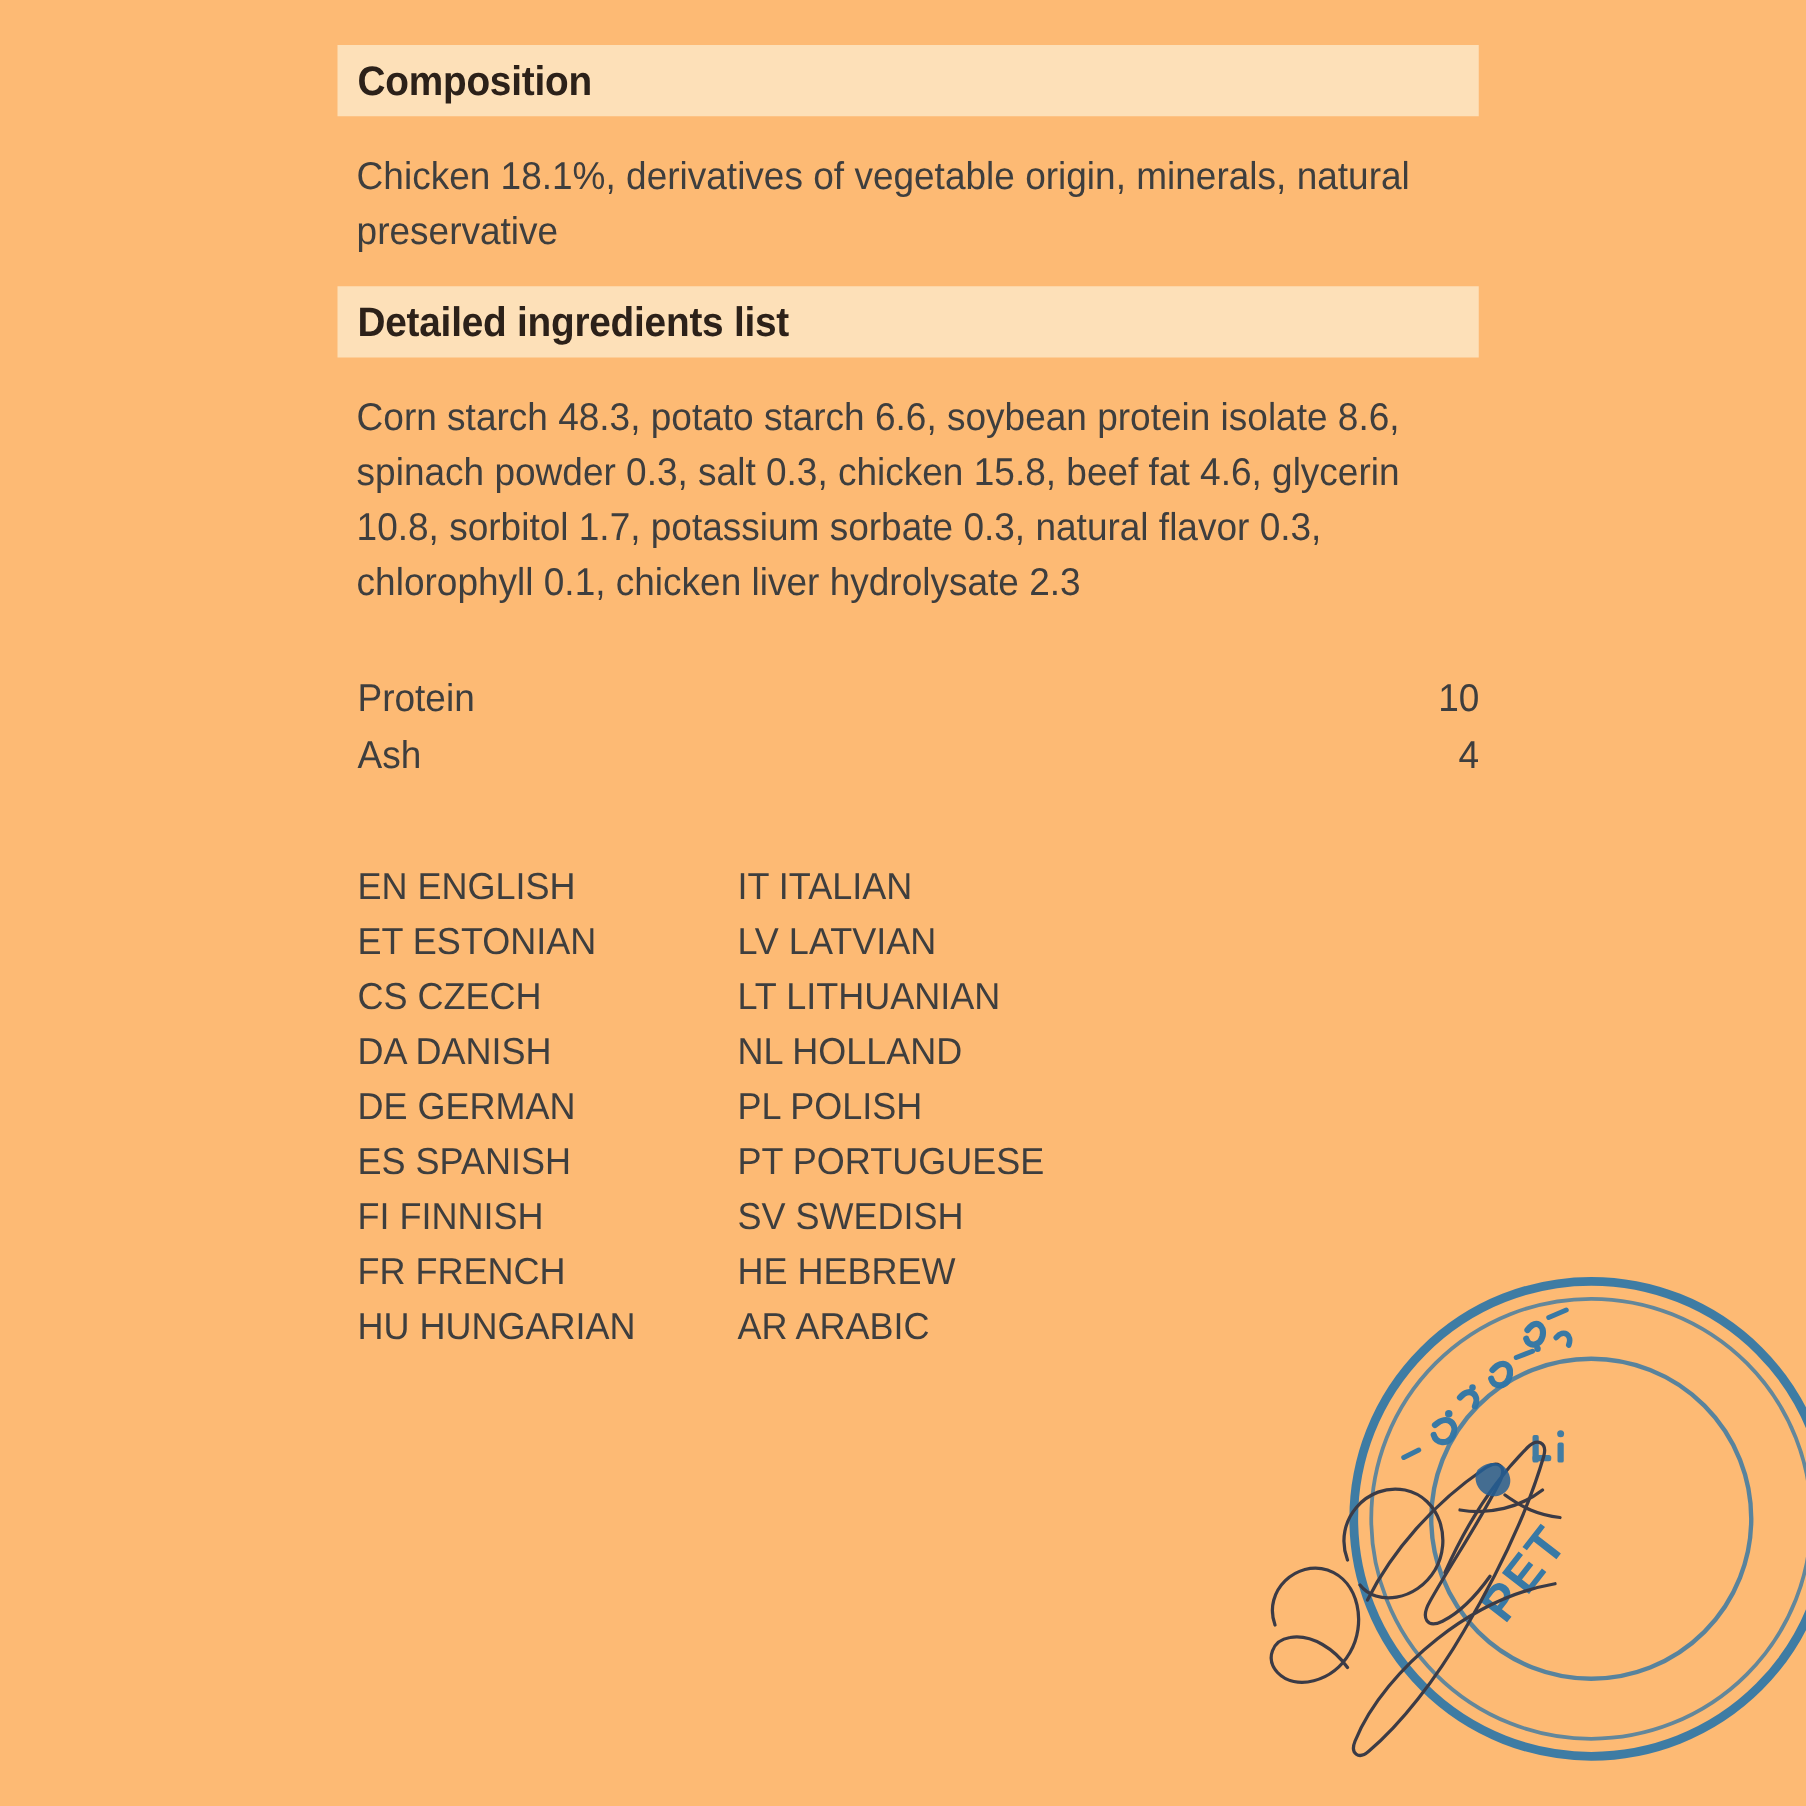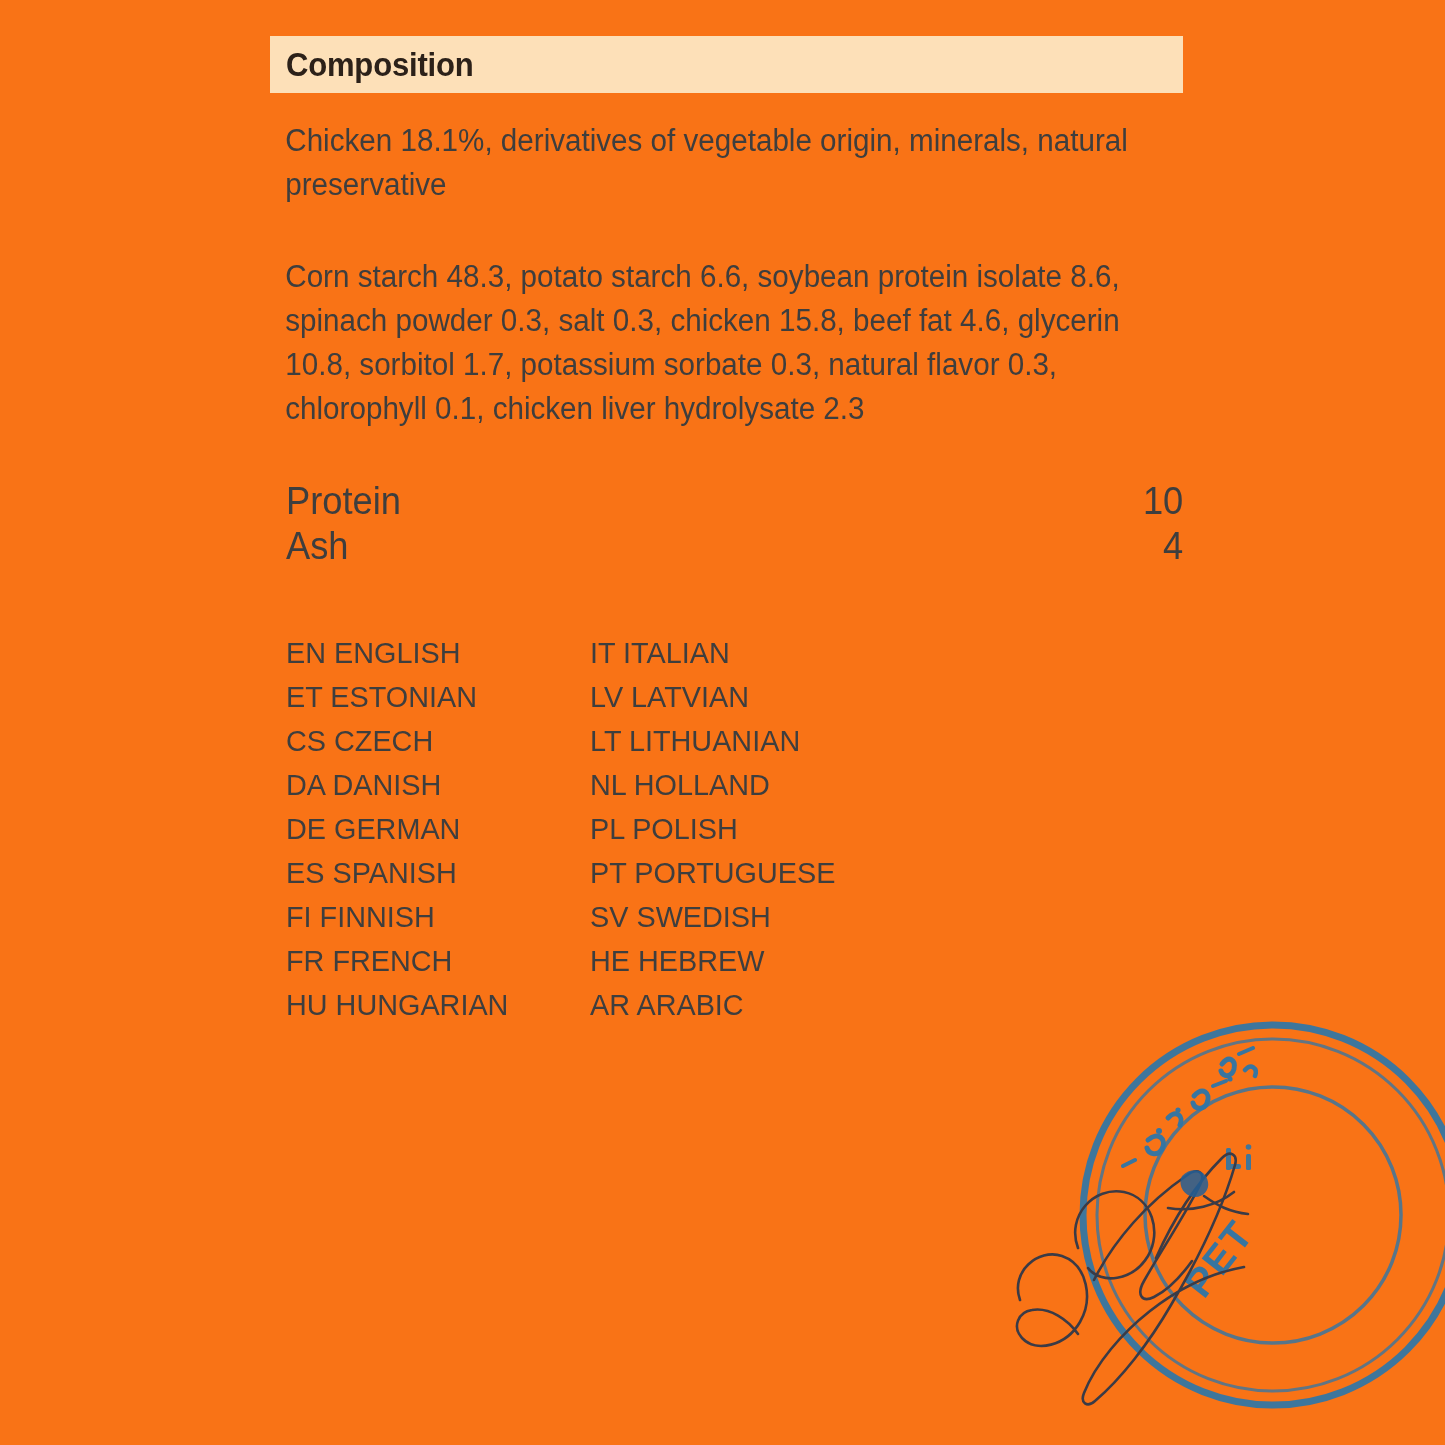--- a/index.html
+++ b/index.html
@@ -12,21 +12,21 @@
     height: 1445px;
     font-family: "Liberation Sans", "DejaVu Sans", sans-serif;
     color: #3c3c3c;
     position: relative;
     overflow: hidden;
   }
 
   .page {
     position: absolute;
     inset: 0;
-    background: #f97316;
+    background: #fdba74;
   }
 
   .content {
     position: absolute;
     left: 270px;
     top: 0;
     width: 913px;
   }
 
   
@@ -63,21 +63,21 @@
 
   
   .analysis {
     padding-left: 16px;
     padding-right: 0px;
   }
   .arow {
     display: flex;
     justify-content: space-between;
     align-items: baseline;
-    font-size: 38px;
+    font-size: 31px;
     line-height: 45px;
     color: #3e3e3e;
   }
   .arow .k { transform: scaleX(0.955); transform-origin: left center; }
   .arow .v { transform: scaleX(0.955); transform-origin: right center; }
 
   
   .langs {
     padding-left: 16px;
     display: grid;
@@ -122,20 +122,23 @@
     <div class="band">
       <span class="band-title">Composition</span>
     </div>
 
     <div class="gap-md"></div>
 
     <div class="para">Chicken 18.1%, derivatives of vegetable origin, minerals, natural preservative</div>
 
     <div class="gap-sm"></div>
 
+    <div class="band">
+      <span class="band-title">Detailed ingredients list</span>
+    </div>
 
     <div class="gap-md"></div>
 
     <div class="para">Corn starch 48.3, potato starch 6.6, soybean protein isolate 8.6, spinach powder 0.3, salt 0.3, chicken 15.8, beef fat 4.6, glycerin 10.8, sorbitol 1.7, potassium sorbate 0.3, natural flavor 0.3, chlorophyll 0.1, chicken liver hydrolysate 2.3</div>
 
     <div class="gap-sm"></div>
 
 
     <div class="gap-md"></div>
 

